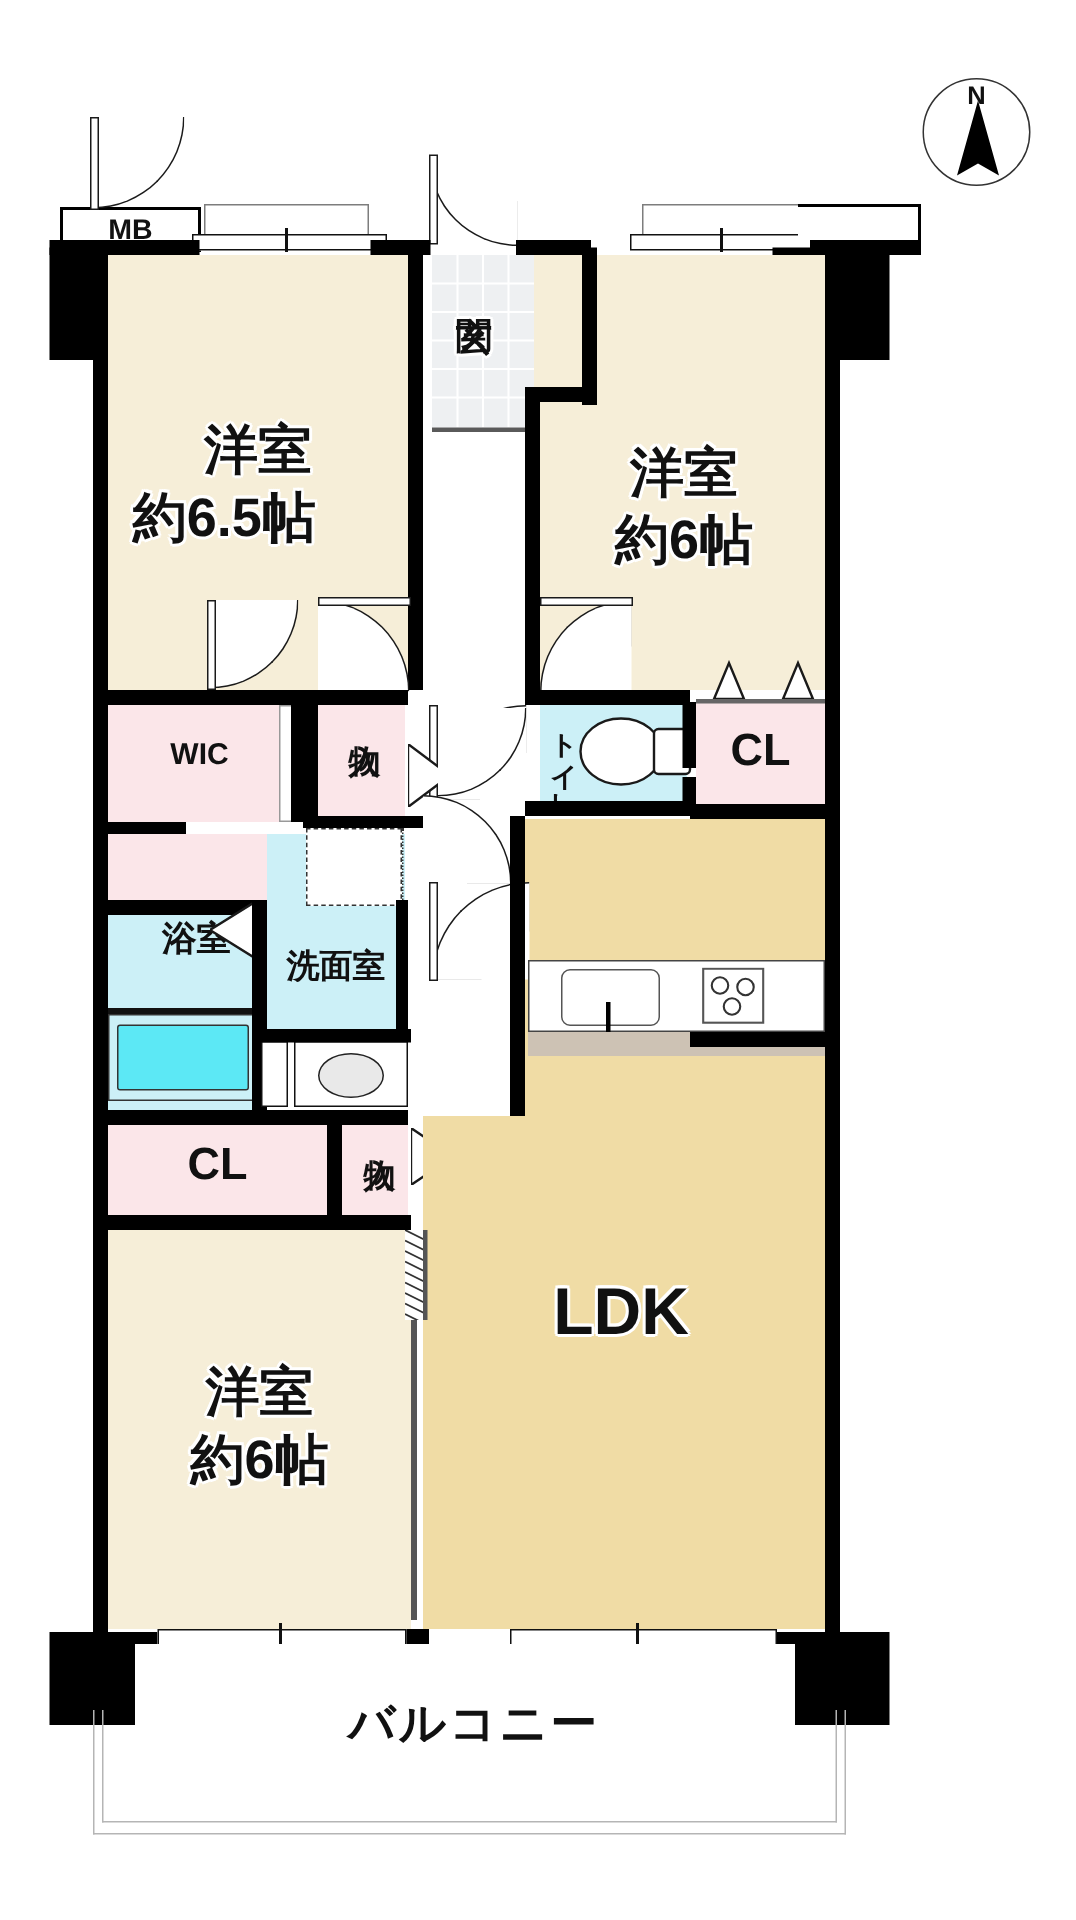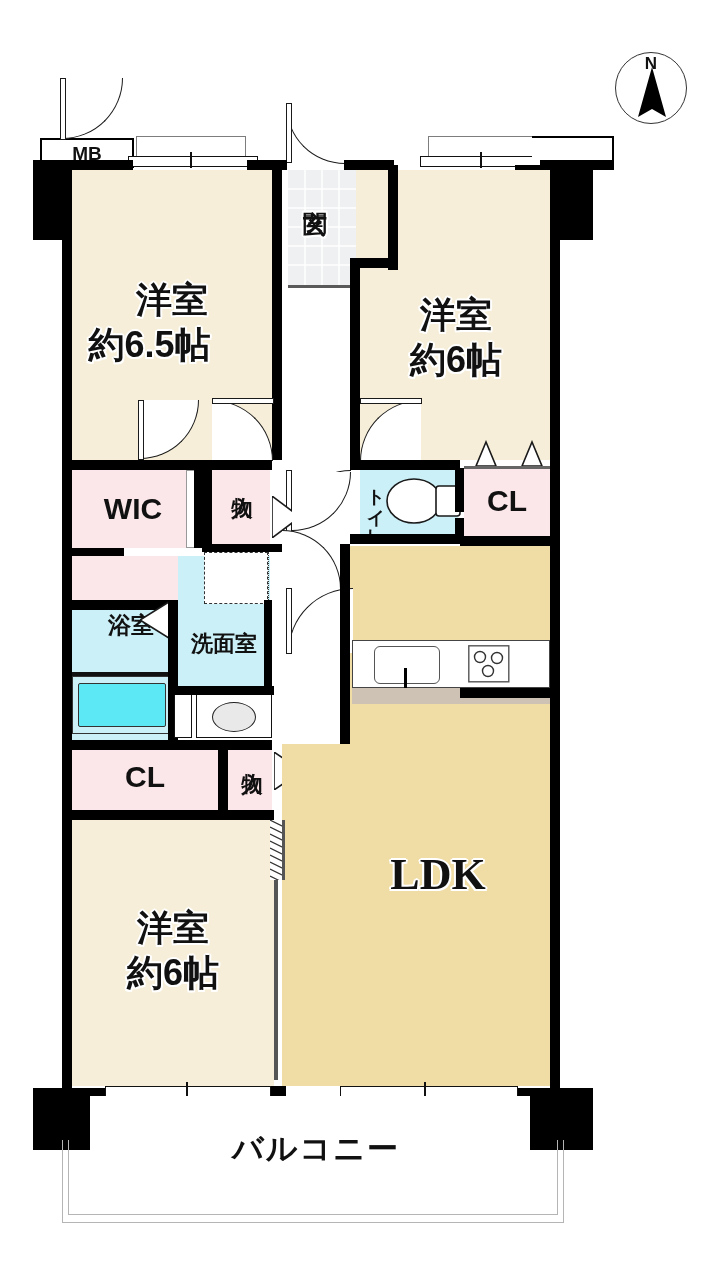--- a/index.html
+++ b/index.html
@@ -142,21 +142,21 @@
 
   <div class="arc arc-tl" style="left:360px;top:400px;width:60px;height:60px;"></div>
   <div class="leaf" style="left:360px;top:398px;width:60px;height:4px;"></div>
 
   <div class="arc arc-tl" style="left:288px;top:470px;width:62px;height:62px;"></div>
   <div class="leaf" style="left:286px;top:470px;width:4px;height:62px;"></div>
 
   <div class="wall" style="left:62px;top:460px;width:210px;height:10px;"></div>
   <div class="fl fl-pink" style="left:72px;top:470px;width:122px;height:78px;"></div>
   <div class="fl fl-white" style="left:186px;top:470px;width:12px;height:78px;border:1.2px solid #999;"></div>
-  <div class="lbl lbl-plain abs" style="left:72px;top:492px;width:122px;font-size:30px;">WIC</div>
+  <div class="lbl lbl-plain abs" style="left:72px;top:492px;width:122px;font-size:20px;">WIC</div>
   <div class="fl fl-pink" style="left:72px;top:556px;width:122px;height:52px;"></div>
   <div class="wall" style="left:62px;top:548px;width:62px;height:8px;"></div>
   <div class="wall" style="left:194px;top:460px;width:8px;height:88px;"></div>
 
   <div class="arc arc-br" style="left:140px;top:400px;width:58px;height:58px;"></div>
   <div class="leaf" style="left:138px;top:400px;width:4px;height:58px;"></div>
 
   <div class="fl fl-pink" style="left:212px;top:470px;width:58px;height:78px;"></div>
   <div class="lbl lbl-plain abs vert" style="left:228px;top:480px;width:26px;font-size:21px;">物入</div>
   <div class="wall" style="left:202px;top:460px;width:10px;height:90px;"></div>
@@ -231,21 +231,21 @@
   <div class="lbl lbl-plain abs vert" style="left:238px;top:756px;width:26px;font-size:21px;">物入</div>
   <div class="wall" style="left:218px;top:740px;width:10px;height:80px;"></div>
   <div class="wall" style="left:62px;top:810px;width:212px;height:10px;"></div>
 
   <svg class="abs" style="left:274px;top:752px;" width="30" height="38">
     <polygon points="0,0 28,19 0,38" fill="#ffffff" stroke="#1a1a1a" stroke-width="1.6"></polygon>
   </svg>
 
   <div class="fl fl-ldk" style="left:346px;top:546px;width:204px;height:540px;"></div>
   <div class="fl fl-ldk" style="left:282px;top:744px;width:72px;height:342px;"></div>
-  <div class="lbl abs" style="left:308px;top:850px;width:260px;font-size:44px;font-family:Liberation Serif, serif;">LDK</div>
+  <div class="lbl abs" style="left:284px;top:850px;width:260px;font-size:44px;">LDK</div>
 
   <div class="arc arc-tl" style="left:288px;top:588px;width:64px;height:64px;"></div>
   <div class="leaf" style="left:286px;top:588px;width:4px;height:64px;"></div>
 
   <div class="fl fl-white" style="left:352px;top:640px;width:198px;height:48px;border:1.5px solid #444;"></div>
 
   <div class="box-line" style="left:374px;top:646px;width:64px;height:36px;border-radius:6px;"></div>
   <div class="wall" style="left:404px;top:668px;width:3px;height:22px;"></div>
 
   <svg class="abs" style="left:468px;top:645px;" width="42" height="38">

